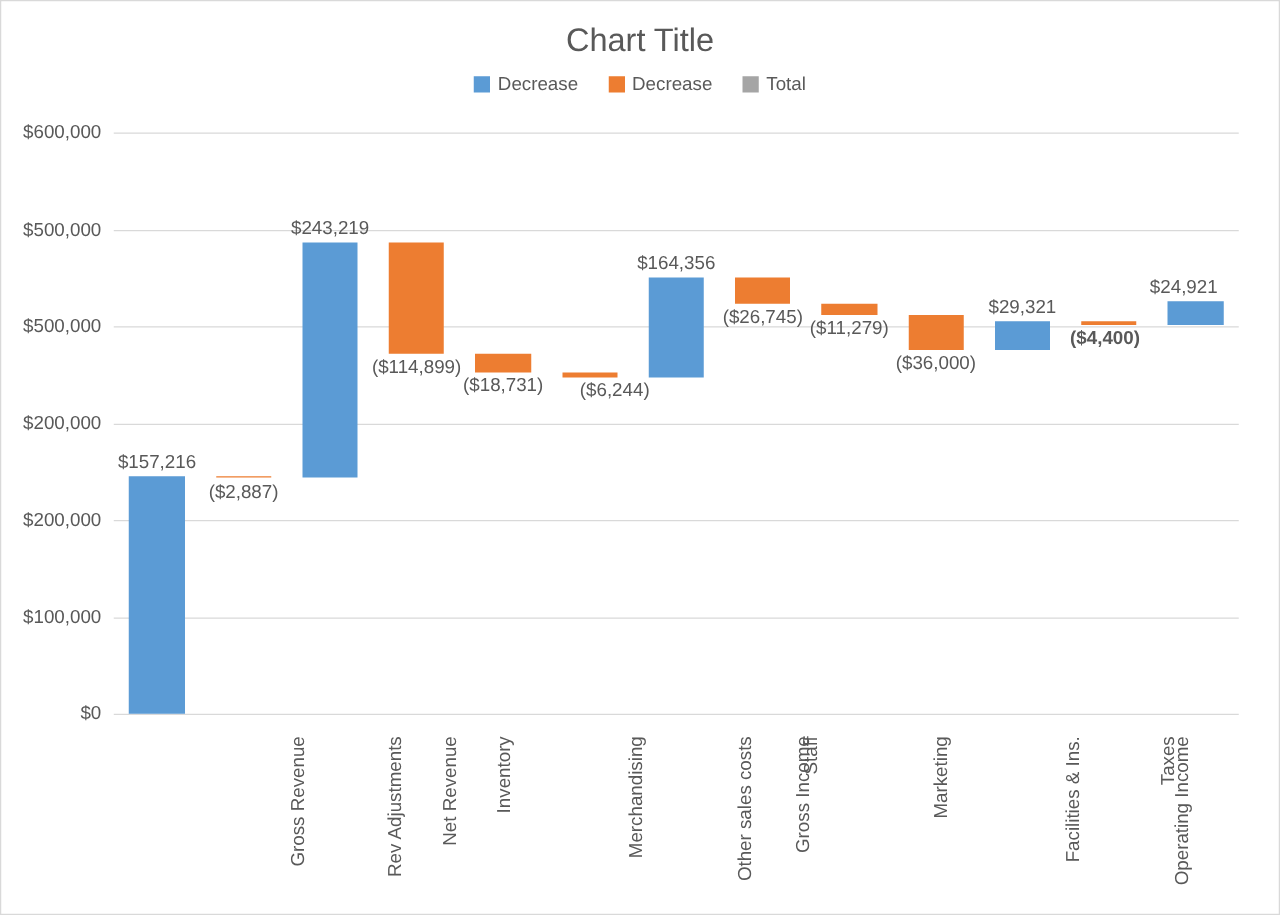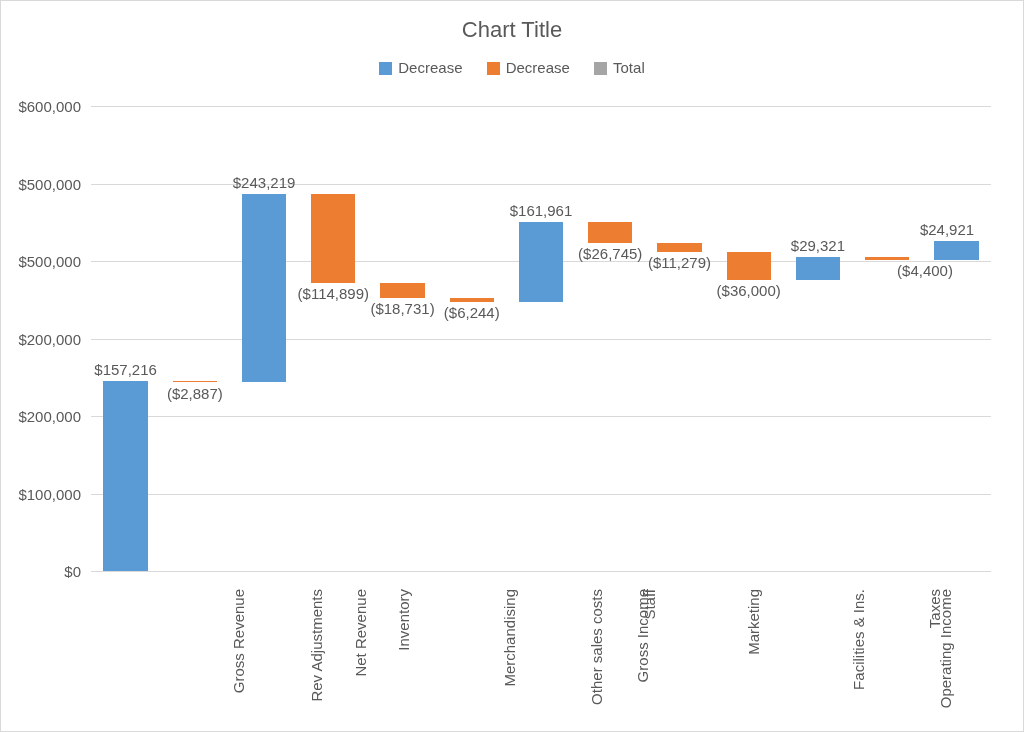--- a/index.html
+++ b/index.html
@@ -17,21 +17,21 @@
     height: 732px;
     box-sizing: border-box;
     border: 1px solid #d9d9d9;
   }
   .title {
     position: absolute;
     top: 16px;
     left: 0;
     width: 100%;
     text-align: center;
-    font-size: 22px;
+    font-size: 26px;
     color: #595959;
   }
   .legend {
     position: absolute;
     top: 58px;
     left: 0;
     width: 100%;
     text-align: center;
     font-size: 15px;
     color: #595959;
@@ -146,33 +146,33 @@
       <div class="datalabel" style="left: -5.38462px; width: 80px; top: 254.636px;">$157,216</div>
       <div class="bar" style="left: 81.6923px; top: 274.636px; width: 44.3077px; height: 1.8693px; background: rgb(237, 125, 49);"></div>
       <div class="datalabel" style="left: 63.8462px; width: 80px; top: 278.505px;">($2,887)</div>
       <div class="bar" style="left: 150.923px; top: 88.0105px; width: 44.3077px; height: 188.495px; background: rgb(91, 155, 213);"></div>
       <div class="datalabel" style="left: 133.077px; width: 80px; top: 68.0105px;">$243,219</div>
       <div class="bar" style="left: 220.154px; top: 88.0105px; width: 44.3077px; height: 89.0467px; background: rgb(237, 125, 49);"></div>
       <div class="datalabel" style="left: 202.308px; width: 80px; top: 179.057px;">($114,899)</div>
       <div class="bar" style="left: 289.385px; top: 177.057px; width: 44.3077px; height: 14.5165px; background: rgb(237, 125, 49);"></div>
       <div class="datalabel" style="left: 271.538px; width: 80px; top: 193.574px;">($18,731)</div>
       <div class="bar" style="left: 358.615px; top: 191.574px; width: 44.3077px; height: 4.8391px; background: rgb(237, 125, 49);"></div>
-      <div class="datalabel" style="left: 340.769px; width: 80px; top: 198.413px;">($6,244)</div>
+      <div class="datalabel" style="left: 340.769px; width: 80px; top: 198.413px; padding-left: 20px;">($6,244)</div>
       <div class="bar" style="left: 427.846px; top: 116.321px; width: 44.3077px; height: 80.0924px; background: rgb(91, 155, 213);"></div>
-      <div class="datalabel" style="left: 410px; width: 80px; top: 96.3205px;">$161,961</div>
+      <div class="datalabel" style="left: 410px; width: 80px; top: 96.3205px;">$164,356</div>
       <div class="bar" style="left: 497.077px; top: 116.321px; width: 44.3077px; height: 20.7274px; background: rgb(237, 125, 49);"></div>
       <div class="datalabel" style="left: 479.231px; width: 80px; top: 139.048px;">($26,745)</div>
       <div class="bar" style="left: 566.308px; top: 137.048px; width: 44.3077px; height: 8.74122px; background: rgb(237, 125, 49);"></div>
       <div class="datalabel" style="left: 548.462px; width: 80px; top: 147.789px;">($11,279)</div>
       <div class="bar" style="left: 635.538px; top: 145.789px; width: 44.3077px; height: 27.9px; background: rgb(237, 125, 49);"></div>
       <div class="datalabel" style="left: 617.692px; width: 80px; top: 175.689px;">($36,000)</div>
       <div class="bar" style="left: 704.769px; top: 150.965px; width: 44.3077px; height: 22.7238px; background: rgb(91, 155, 213);"></div>
       <div class="datalabel" style="left: 686.923px; width: 80px; top: 130.965px;">$29,321</div>
       <div class="bar" style="left: 774px; top: 150.965px; width: 44.3077px; height: 3.41px; background: rgb(237, 125, 49);"></div>
-      <div class="datalabel" style="left: 794px; width: 80px; top: 156.375px;">($4,400)</div>
+      <div class="datalabel" style="left: 753px; width: 80px; top: 156.375px; font-weight: bold;">($4,400)</div>
       <div class="bar" style="left: 843.231px; top: 135.062px; width: 44.3077px; height: 19.3138px; background: rgb(91, 155, 213);"></div>
       <div class="datalabel" style="left: 816px; width: 80px; top: 115.062px;">$24,921</div>
     </div>
 
   <div class="xlabels" id="xlabels">
       <div class="xlabel" style="left: 32.6154px; top: 6px;">Gross Revenue</div>
       <div class="xlabel" style="left: 101.846px; top: 6px;">Rev Adjustments</div>
       <div class="xlabel" style="left: 171.077px; top: 6px;">Net Revenue</div>
       <div class="xlabel" style="left: 240.308px; top: 6px;">Inventory</div>
       <div class="xlabel" style="left: 309.538px; top: 6px;">Merchandising</div>

